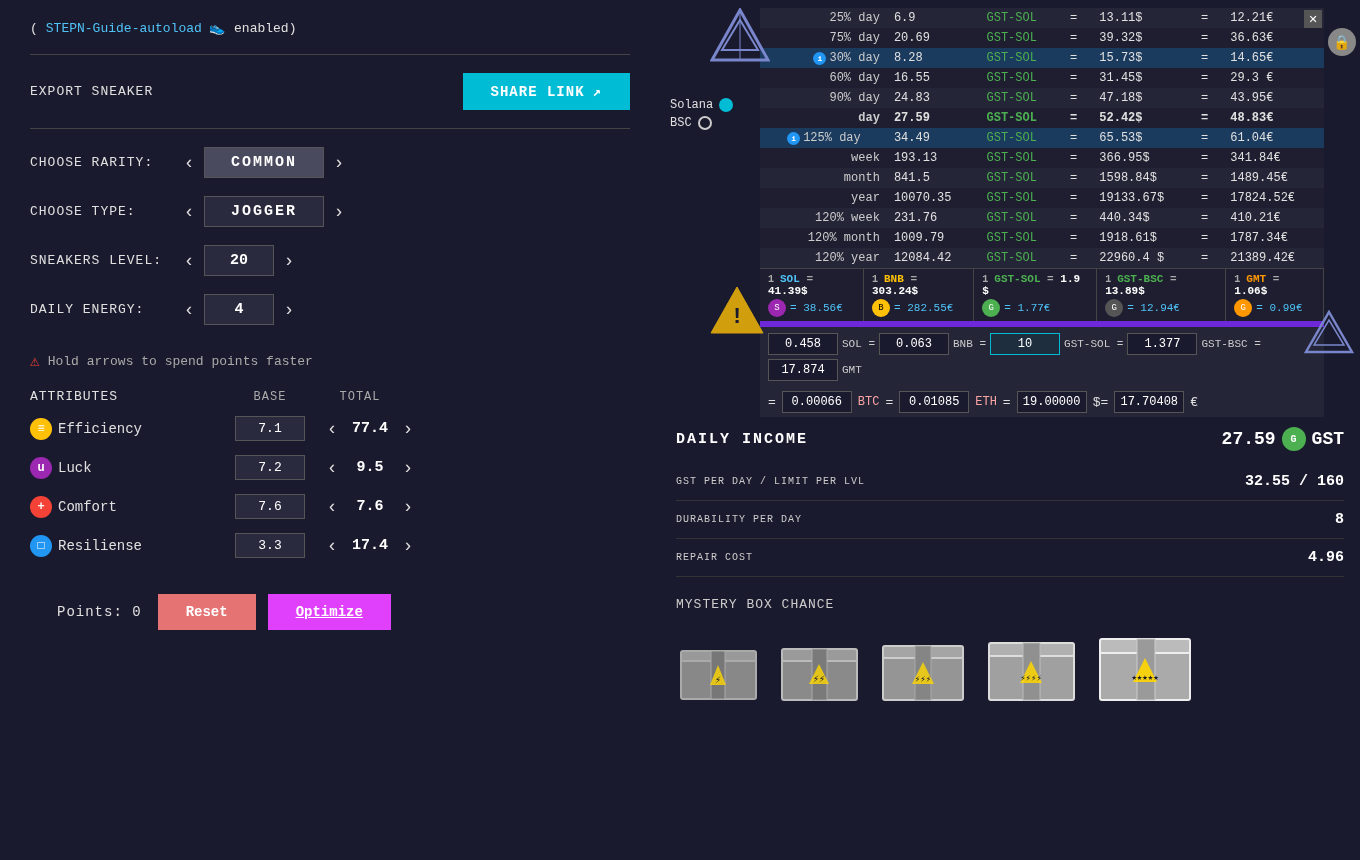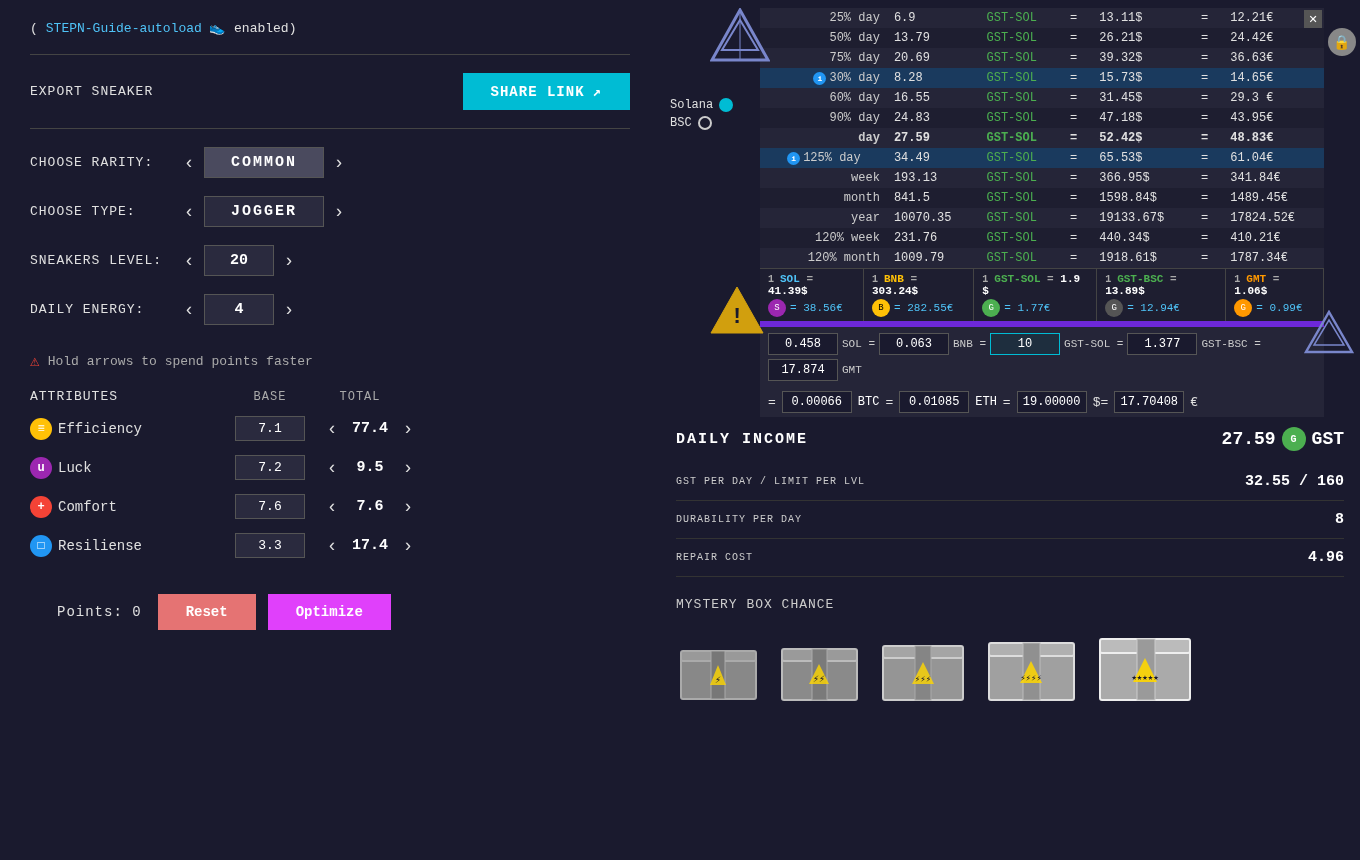--- a/index.html
+++ b/index.html
@@ -230,20 +230,21 @@
     }
     .optimize-btn {
       background: #e040fb;
       color: #fff;
       border: none;
       padding: 10px 28px;
       font-family: 'Courier New', monospace;
       font-size: 14px;
       font-weight: bold;
       cursor: pointer;
+      text-decoration: underline;
     }
 
     
     .right-panel {
       width: 700px;
       padding: 0;
       display: flex;
       flex-direction: column;
       position: relative;
     }
@@ -342,21 +343,21 @@
       color: #ccc;
     }
     .conv-row2 {
       display: flex;
       align-items: center;
       gap: 4px;
       padding: 4px 8px;
       background: #252538;
     }
     .conv-link {
-      color: #ffffff;
+      color: #fca5a5;
       text-decoration: none;
       font-size: 12px;
     }
     
     .income-section {
       padding: 10px 16px;
       background: #1a1a2e;
     }
     .income-header {
       display: flex;
@@ -603,29 +604,20 @@
         <tr>
     <td class="label-cell" style="text-align:right; padding-right:6px;">25% day</td>
     <td>6.9</td>
     <td style="color:#4caf50;">GST-SOL</td>
     <td>=</td>
     <td>13.11$</td>
     <td>=</td>
     <td>12.21€</td>
   </tr>
             <tr>
-    <td class="label-cell" style="text-align:right; padding-right:6px;">50% day</td>
-    <td>13.79</td>
-    <td style="color:#4caf50;">GST-SOL</td>
-    <td>=</td>
-    <td>26.21$</td>
-    <td>=</td>
-    <td>24.42€</td>
-  </tr>
-            <tr>
     <td class="label-cell" style="text-align:right; padding-right:6px;">75% day</td>
     <td>20.69</td>
     <td style="color:#4caf50;">GST-SOL</td>
     <td>=</td>
     <td>39.32$</td>
     <td>=</td>
     <td>36.63€</td>
   </tr>
             <tr class="highlight-row">
     <td class="label-cell" style="text-align:right; padding-right:6px;"><span style="background:#2196f3;color:#fff;border-radius:50%;width:13px;height:13px;display:inline-flex;align-items:center;justify-content:center;font-size:8px;font-weight:bold;margin-right:3px;">i</span>30% day</td>
@@ -709,20 +701,29 @@
     <td>410.21€</td>
   </tr>
             <tr>
     <td class="label-cell" style="text-align:right; padding-right:6px;">120% month</td>
     <td>1009.79</td>
     <td style="color:#4caf50;">GST-SOL</td>
     <td>=</td>
     <td>1918.61$</td>
     <td>=</td>
     <td>1787.34€</td>
+  </tr>
+            <tr>
+    <td class="label-cell" style="text-align:right; padding-right:6px;">120% year</td>
+    <td>12084.42</td>
+    <td style="color:#4caf50;">GST-SOL</td>
+    <td>=</td>
+    <td>22960.4 $</td>
+    <td>=</td>
+    <td>21389.42€</td>
   </tr>
           </tbody>
       </table>
 
       <div style="position:absolute; left:-90px; top:90px;">
         <div class="chain-item">
           <span>Solana</span>
           <div style="width:14px;height:14px;border-radius:50%;background:#00bcd4;border:2px solid #00bcd4;"></div>
         </div>
         <div class="chain-item" style="margin-top:4px;">

